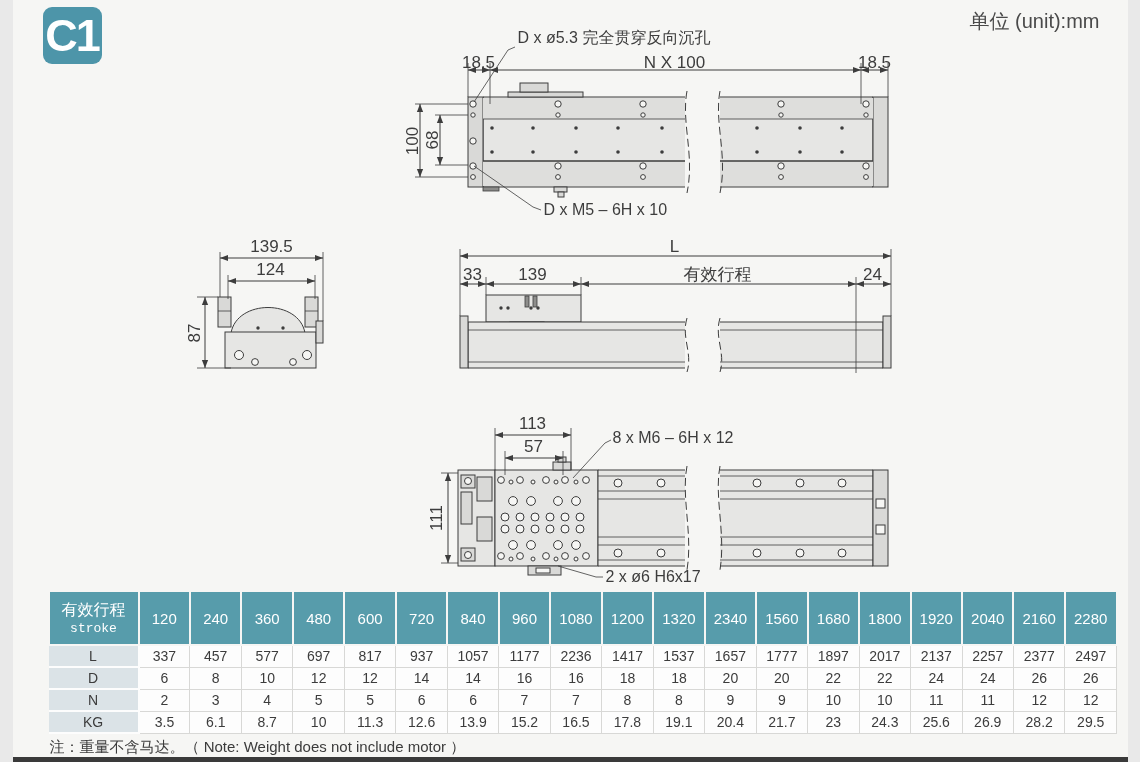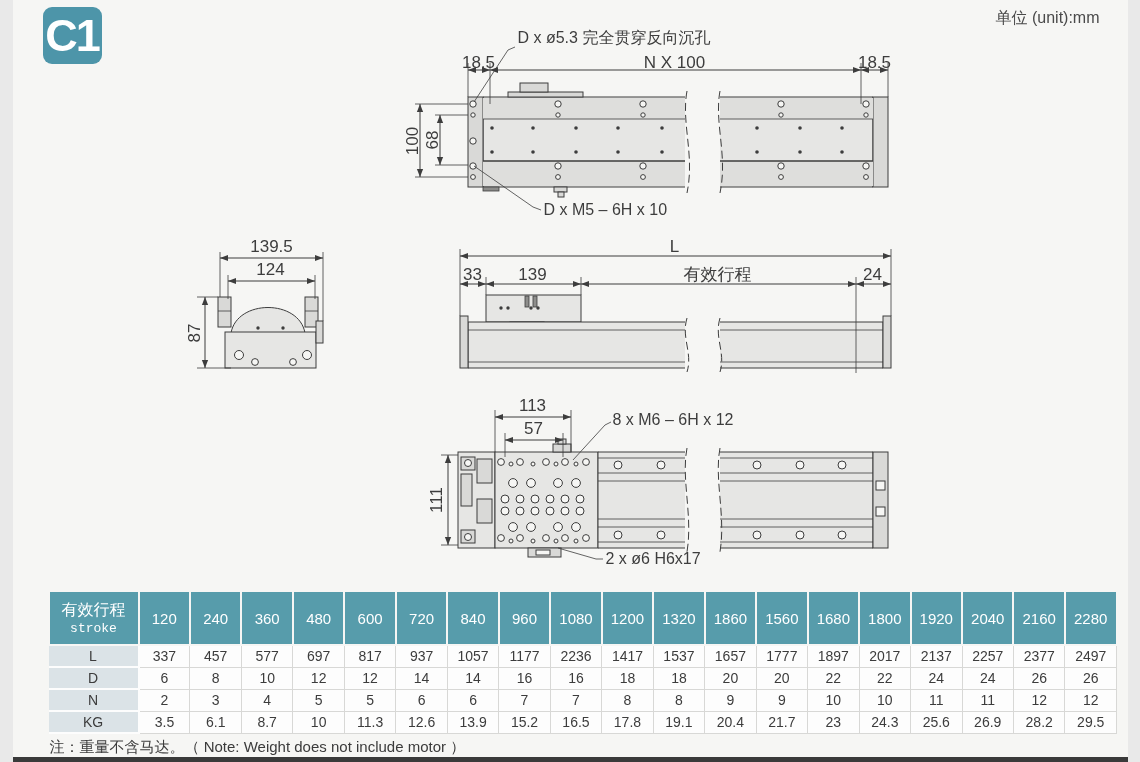--- a/index.html
+++ b/index.html
@@ -11,21 +11,21 @@
   *{margin:0;padding:0;box-sizing:border-box;}
   html,body{background:#e9e9e9;}
   body{font-family:"Liberation Sans",sans-serif;}
   #page{position:relative;width:1115px;height:762px;background:#f6f6f4;overflow:hidden;margin:0 auto;padding-left:36px;}
 
   
   .badge{position:absolute;left:30px;top:7px;width:59px;height:57px;background:var(--accent);
          border-radius:9px;color:#fff;font-size:45px;font-weight:bold;letter-spacing:-2px;
          display:flex;align-items:center;justify-content:center;}
   .title{position:absolute;left:101px;top:13px;font-size:42px;color:#57585a;border-left:2px solid #e2e2e0;padding-left:8px;line-height:1.1;}
-  .unit{position:absolute;right:28px;top:8px;font-size:16px;color:#4a4a4a;}
+  .unit{position:absolute;right:28px;top:8px;font-size:20px;color:#4a4a4a;}
 
   
   .dwg{position:absolute;}
   .dwg svg{position:absolute;left:0;top:0;display:block;}
   .lbl{position:absolute;white-space:nowrap;color:var(--ink);font-size:16px;transform:translateX(-50%);line-height:1;}
   .lbl.lft{transform:none;}
   .lbl.rot{transform:translate(-50%,-50%) rotate(-90deg);}
   .lbl.big{font-size:17px;}
 
   svg .dl{stroke:var(--ink);stroke-width:1;}
@@ -237,21 +237,21 @@
         <line class="dl" x1="418" y1="46" x2="453" y2="46" marker-start="url(#ah3)" marker-end="url(#ah3)"></line>
       </g>
     </svg>
     <span class="lbl big" style="left:237px;top:0px;">L</span>
     <span class="lbl big" style="left:35px;top:28px;">33</span>
     <span class="lbl big" style="left:95px;top:28px;">139</span>
     <span class="lbl big" style="left:280px;top:28px;">有效行程</span>
     <span class="lbl big" style="left:435px;top:28px;">24</span>
   </div>
 
-  <div class="dwg" style="left:415px;top:395px;width:475px;height:185px;">
+  <div class="dwg" style="left:415px;top:413px;width:475px;height:185px;">
     <svg width="475" height="185" viewBox="0 0 475 185">
       <defs>
         <marker id="ah4" viewBox="0 0 10 10" refX="9" refY="5" markerWidth="9" markerHeight="9" orient="auto-start-reverse">
           <path d="M0,1.5 L9,5 L0,8.5 z" fill="#3d3d3d"></path>
         </marker>
       </defs>
       <g>
 
         <rect class="body" x="30" y="57" width="37" height="96"></rect>
         <rect class="body2" x="33" y="62" width="14" height="13"></rect>
@@ -390,21 +390,21 @@
           <th class="hdr">240</th>
           <th class="hdr">360</th>
           <th class="hdr">480</th>
           <th class="hdr">600</th>
           <th class="hdr">720</th>
           <th class="hdr">840</th>
           <th class="hdr">960</th>
           <th class="hdr">1080</th>
           <th class="hdr">1200</th>
           <th class="hdr">1320</th>
-          <th class="hdr">1860</th>
+          <th class="hdr">2340</th>
           <th class="hdr">1560</th>
           <th class="hdr">1680</th>
           <th class="hdr">1800</th>
           <th class="hdr">1920</th>
           <th class="hdr">2040</th>
           <th class="hdr">2160</th>
           <th class="hdr">2280</th>
         </tr>
       </thead>
       <tbody>

